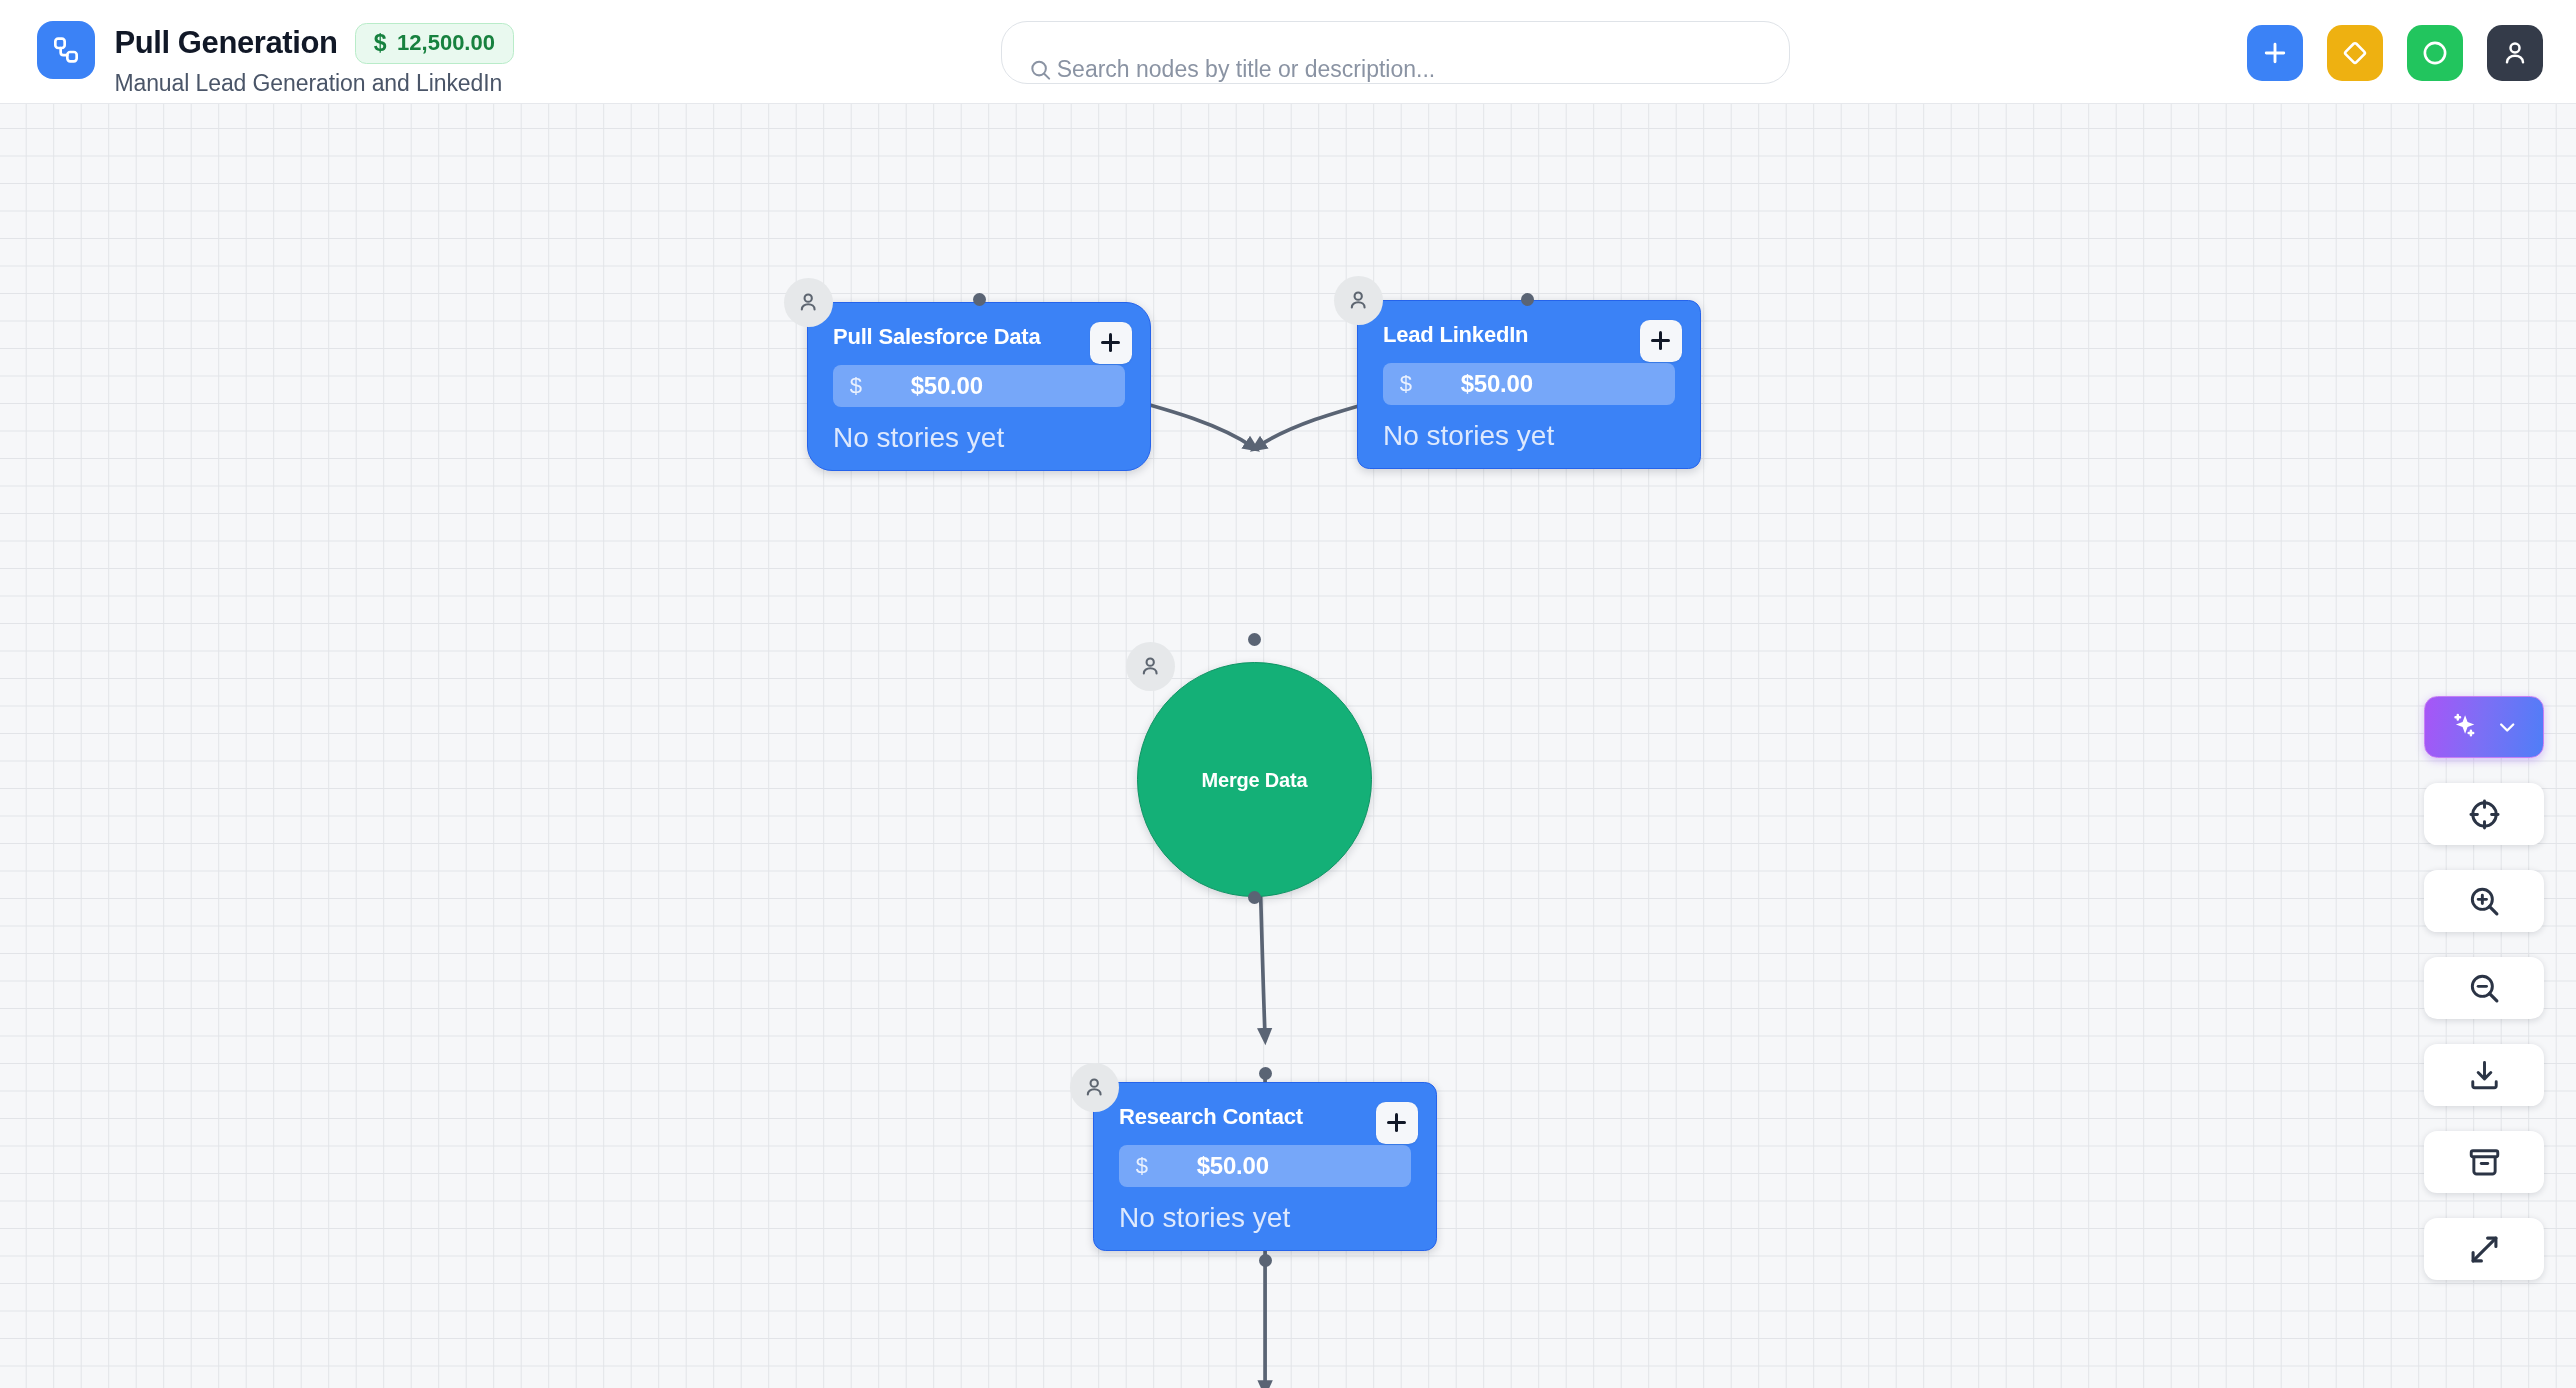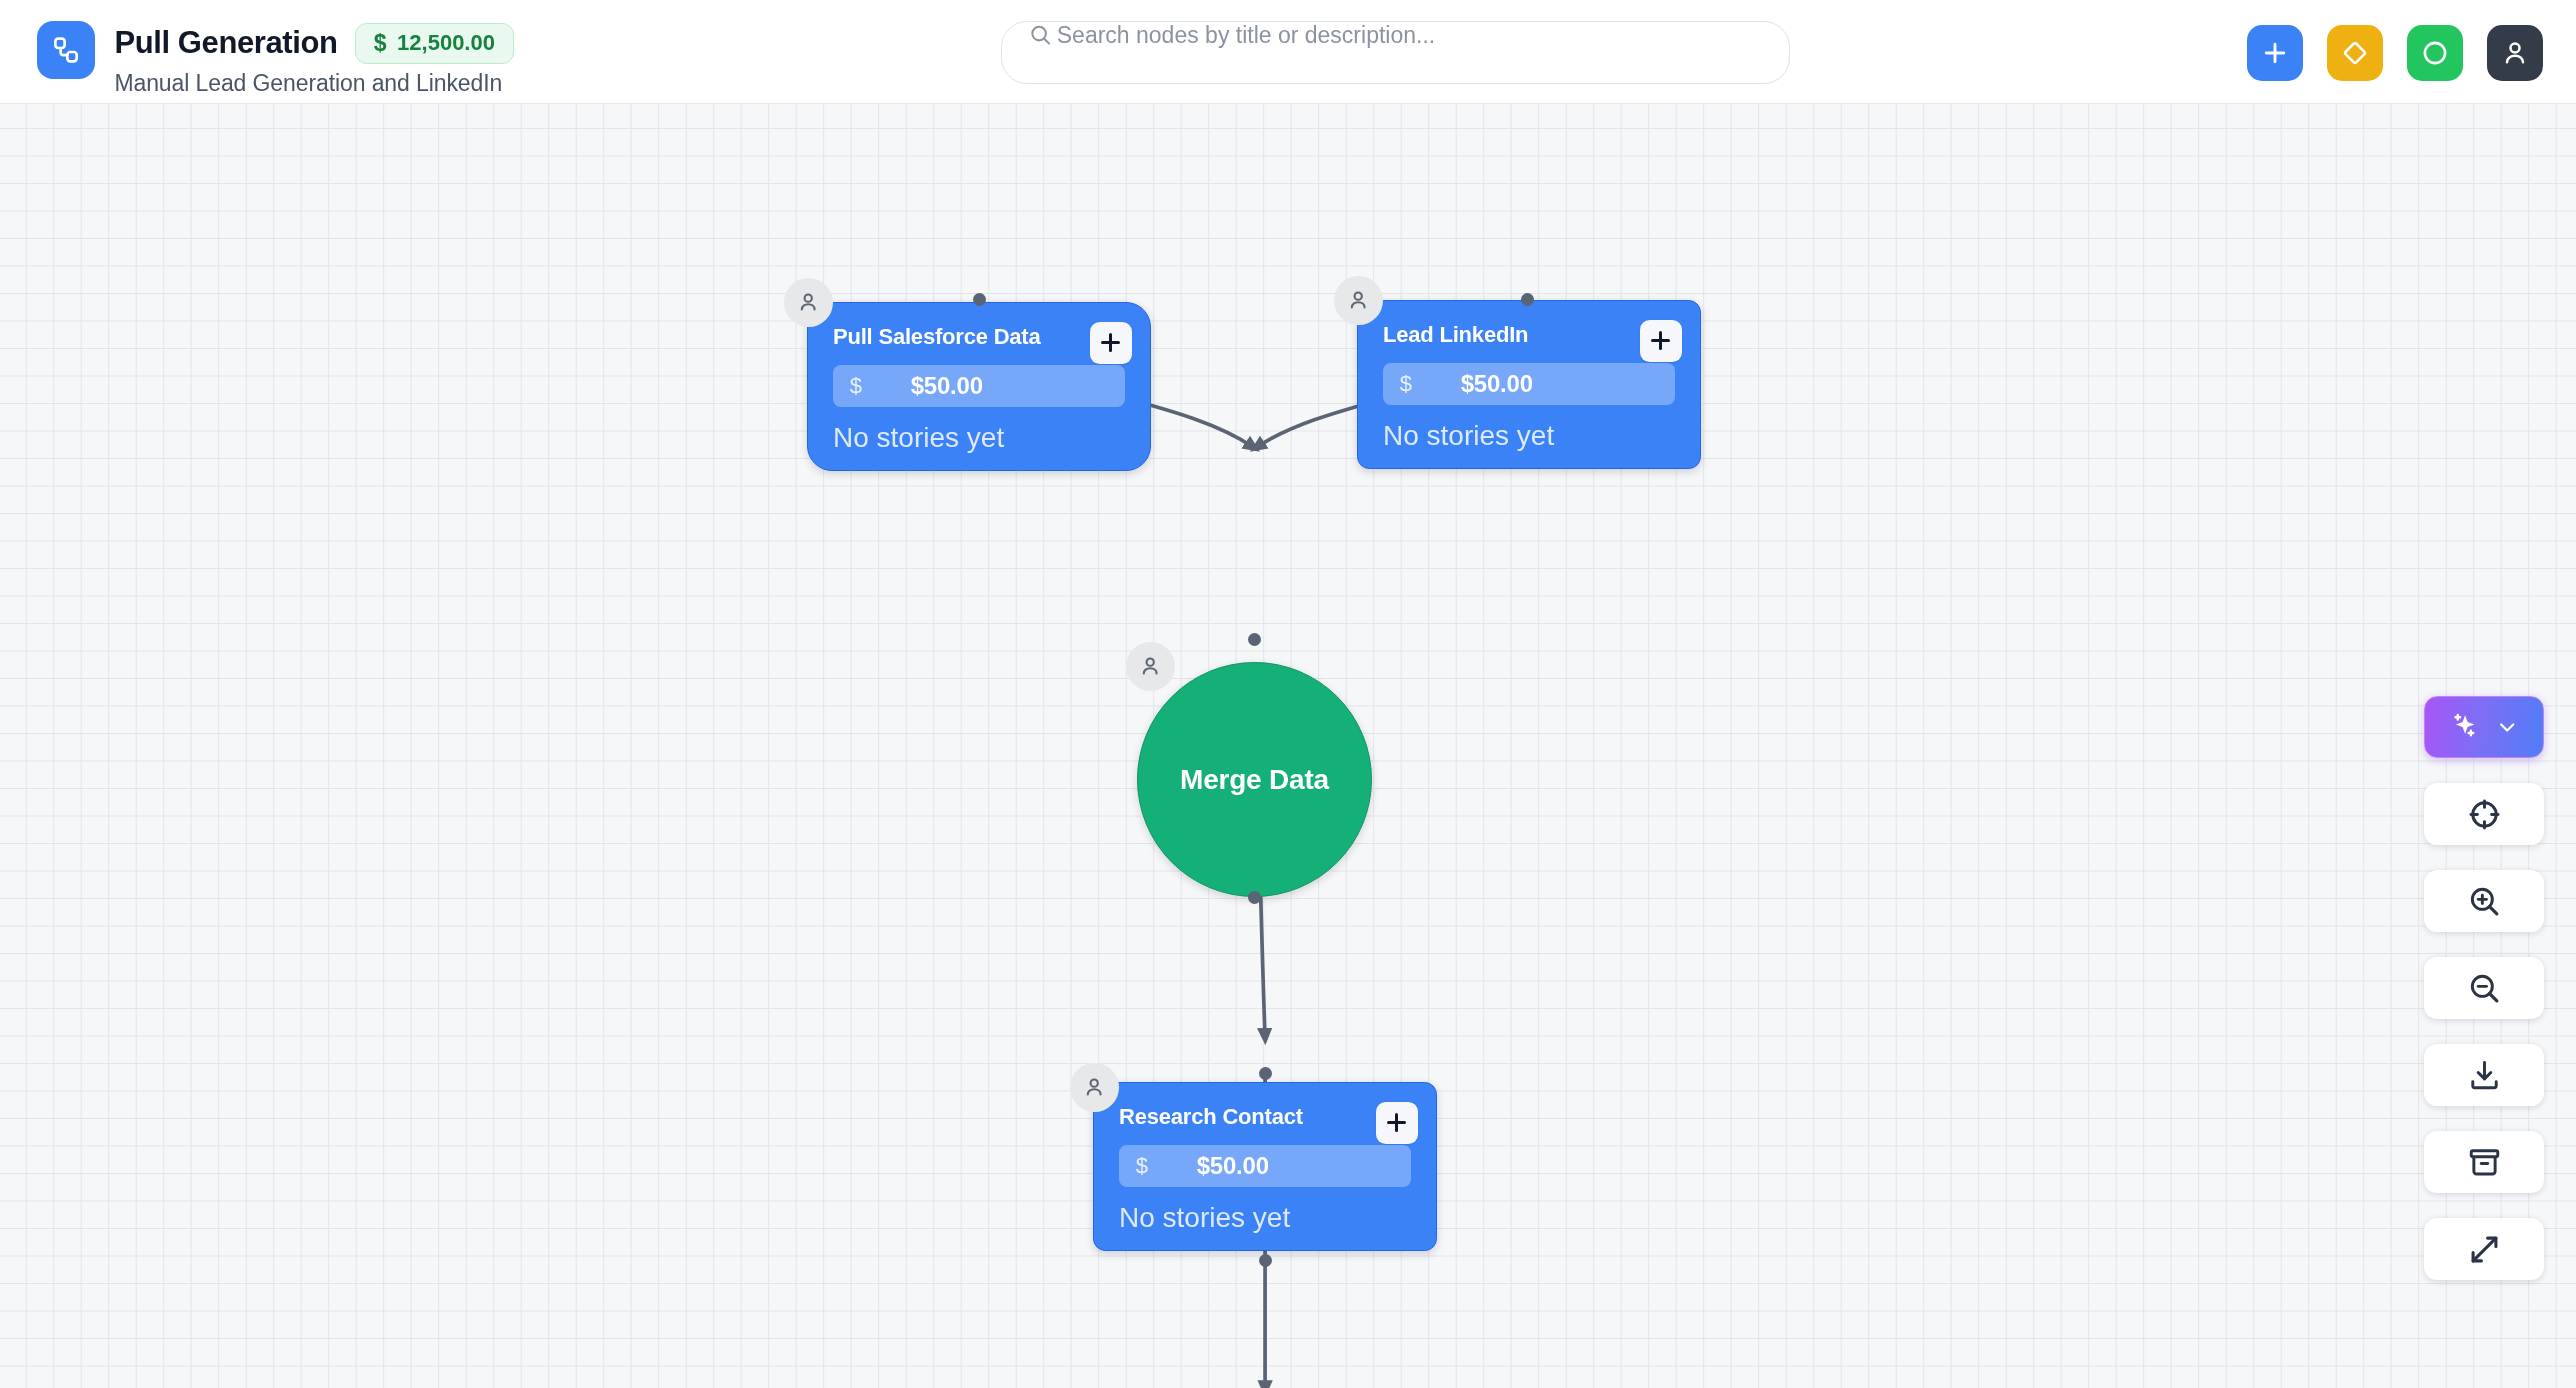--- a/index.html
+++ b/index.html
@@ -41,21 +41,21 @@
     letter-spacing:-0.1px; white-space:nowrap;
   }
 
   .search-wrap {
     position:absolute; left:1001px; top:21px;
     width:789px; height:63px;
   }
   .search-box {
     width:100%; height:100%;
     background:#ffffff; border:0.9px solid #dfe3e8; border-radius:26px;
-    display:flex; align-items:flex-start; gap:3px; padding:0 26.4px;
+    display:flex; align-items:flex-end; gap:3px; padding:0 26.4px;
   }
   .search-input {
     border:none; outline:none; background:transparent;
     font-family:"Liberation Sans", sans-serif;
     font-size:23px; color:#4a5568; width:100%;
   }
   .search-input::placeholder { color:#8a93a3; }
 
   .header-actions {
     position:absolute; right:33px; top:25px;
@@ -135,21 +135,21 @@
 
   
   .node-circle {
     position:absolute;
     border-radius:50%;
     background:#14b077;
     border:1.8px solid #0f9464;
     box-shadow:0 2.6px 8.8px rgba(17,24,39,.16);
     display:flex; align-items:center; justify-content:center;
   }
-  .node-circle .node-title { font-size:28px;text-align:center; }
+  .node-circle .node-title { font-size:20px;text-align:center; }
 
   
   .handle {
     position:absolute; width:13.2px; height:13.2px; border-radius:50%;
     background:#5a6474; z-index:7;
   }
 
   
   .toolbar {
     position:absolute; right:32px; top:696px;

